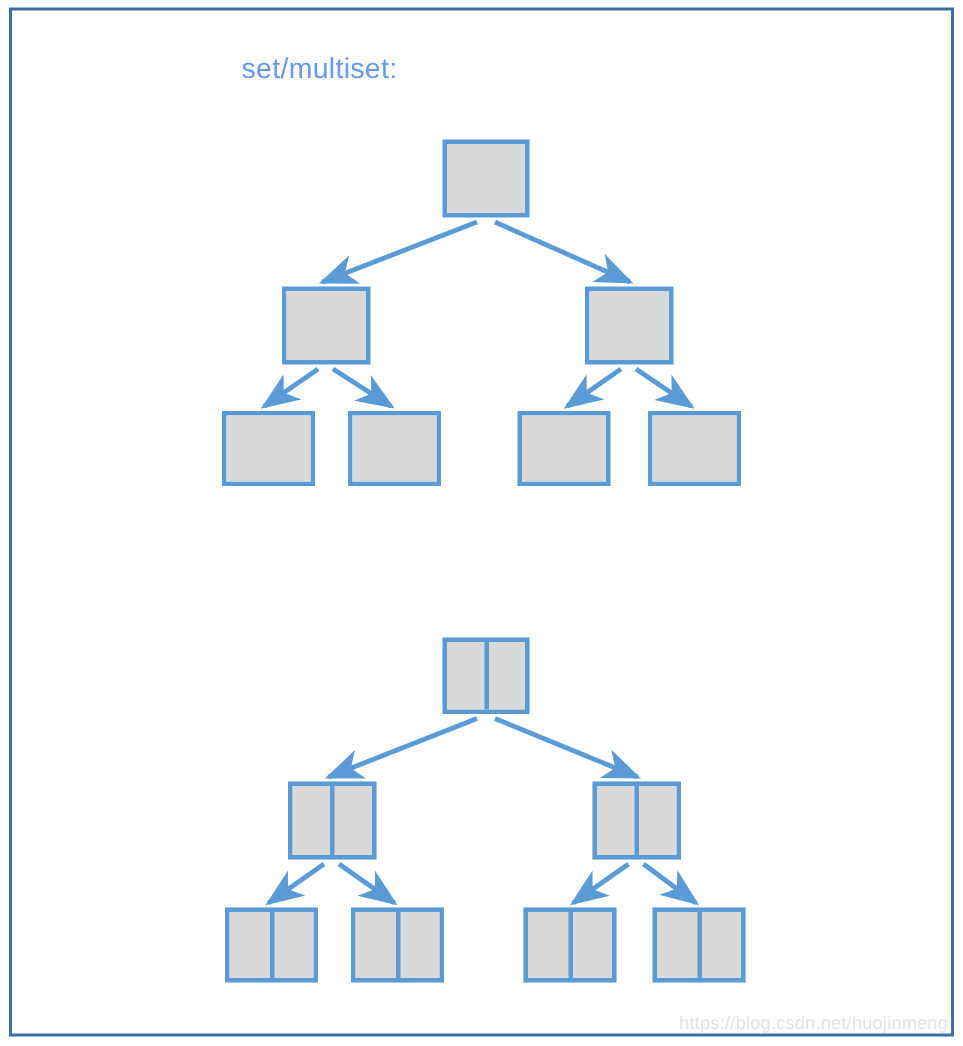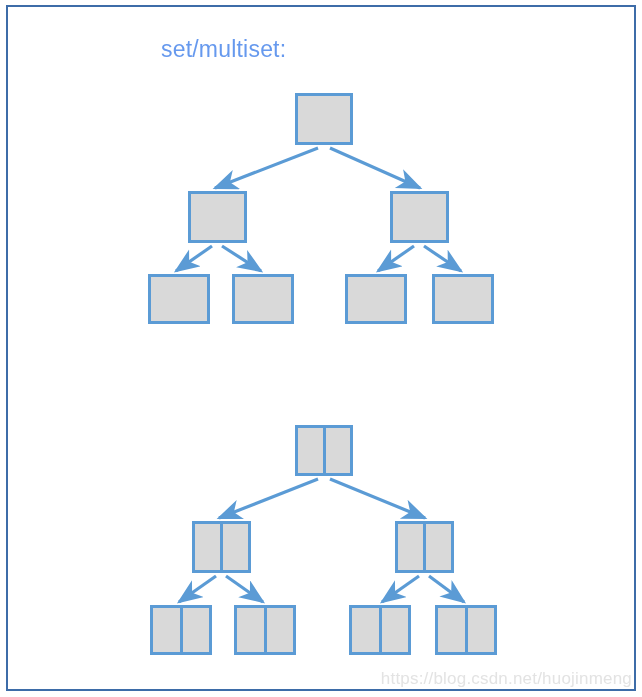--- a/index.html
+++ b/index.html
@@ -27,21 +27,21 @@
     top: 5px;
     width: 630px;
     height: 686px;
     border: 2px solid #3d6ca8;
     box-sizing: border-box;
     pointer-events: none;
   }
   .section-title {
     position: absolute;
     color: #6699ee;
-    font-size: 23px;
+    font-size: 19px;
     font-family: "Liberation Sans", sans-serif;
     white-space: nowrap;
     letter-spacing: 0.2px;
   }
   #title-set   { left: 161px; top: 36px; }
   #title-map   { left: 161px; top: 366px; }
 
   .tree-svg {
     position: absolute;
     left: 0;
@@ -62,21 +62,21 @@
     background: #d9d9d9;
   }
   .node-cell + .node-cell {
     border-left: 3px solid #5b9bd5;
   }
   #watermark {
     position: absolute;
     right: 10px;
     bottom: 8px;
     color: #e3e3e3;
-    font-size: 17px;
+    font-size: 12px;
     font-family: "Liberation Sans", sans-serif;
     white-space: nowrap;
     letter-spacing: 0.2px;
   }
 </style>
 </head>
 <body>
 
 <div id="page" style="background: rgb(255, 255, 255);">
 

